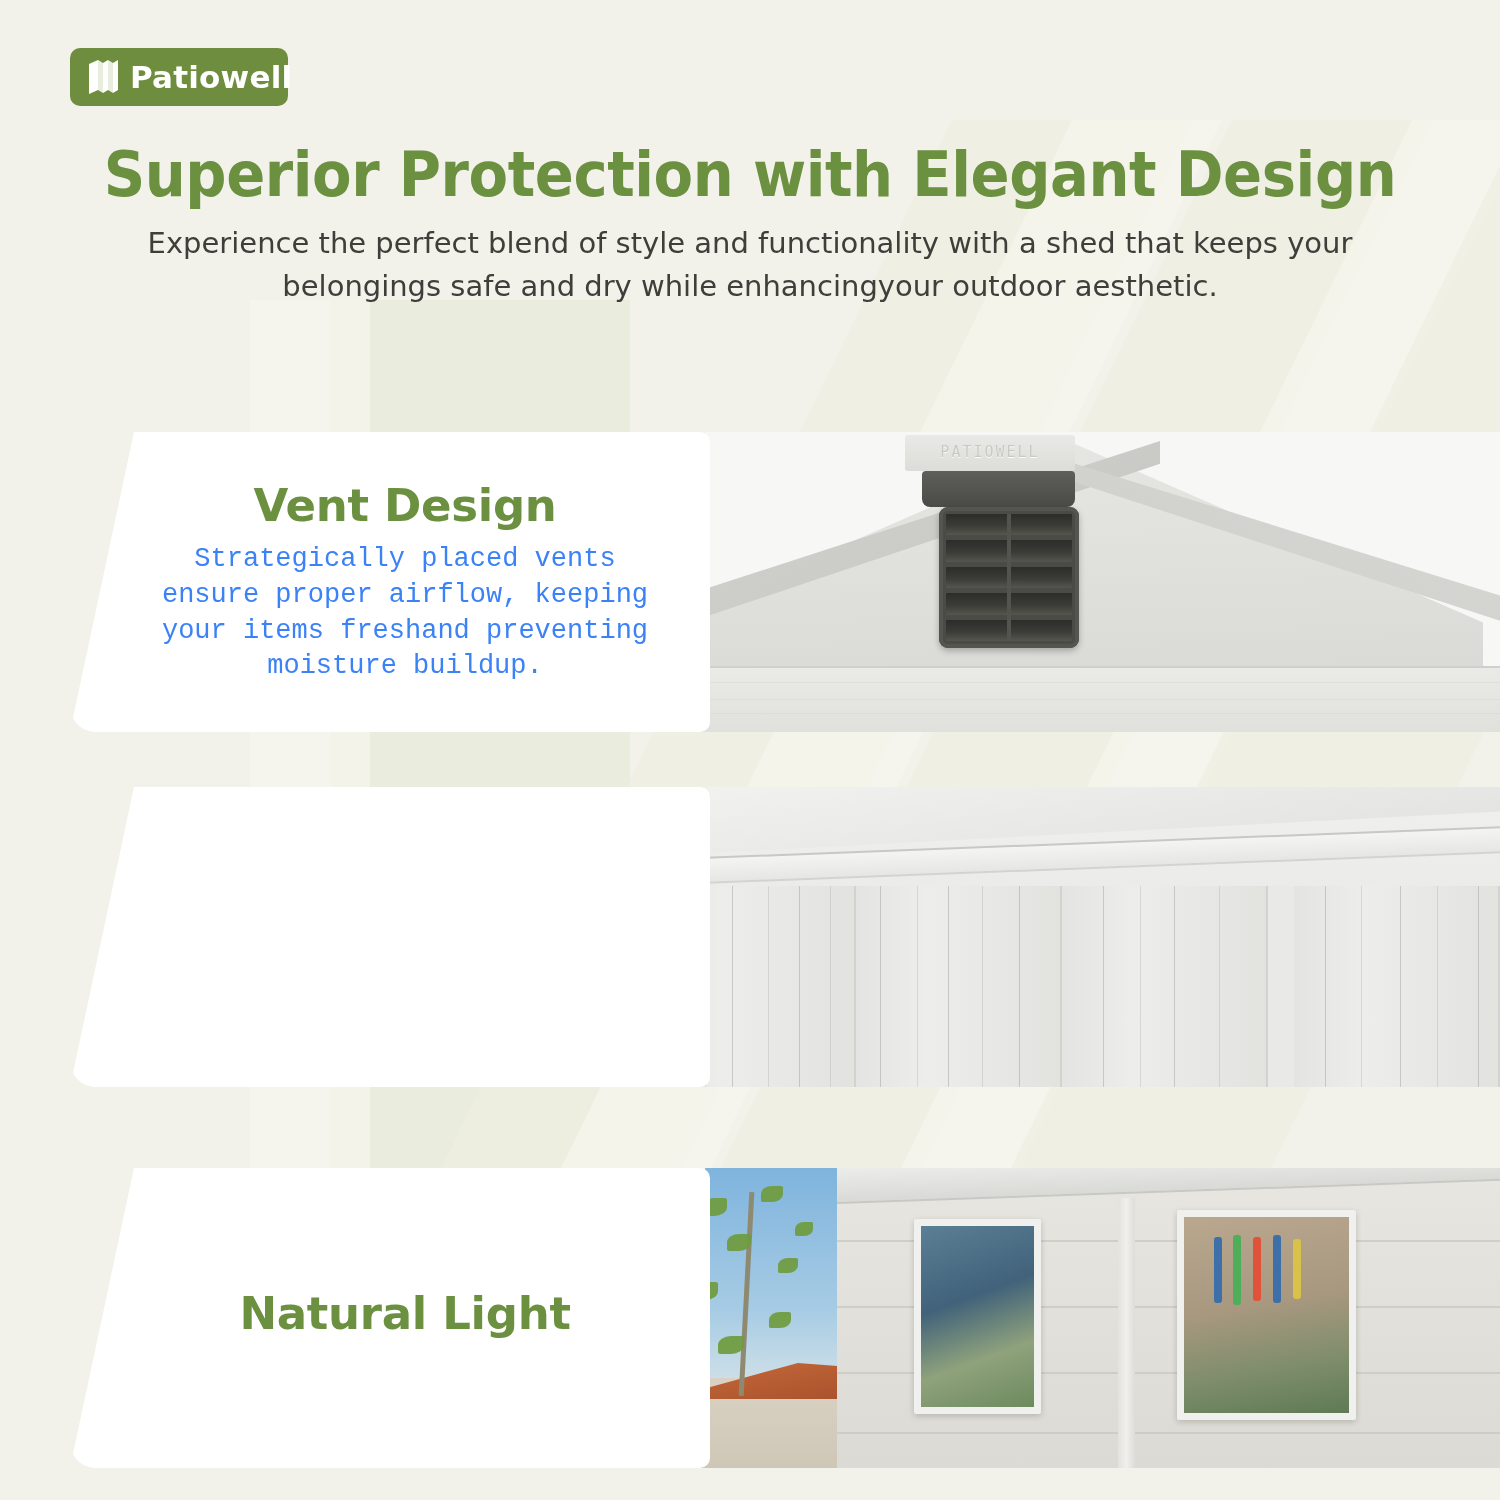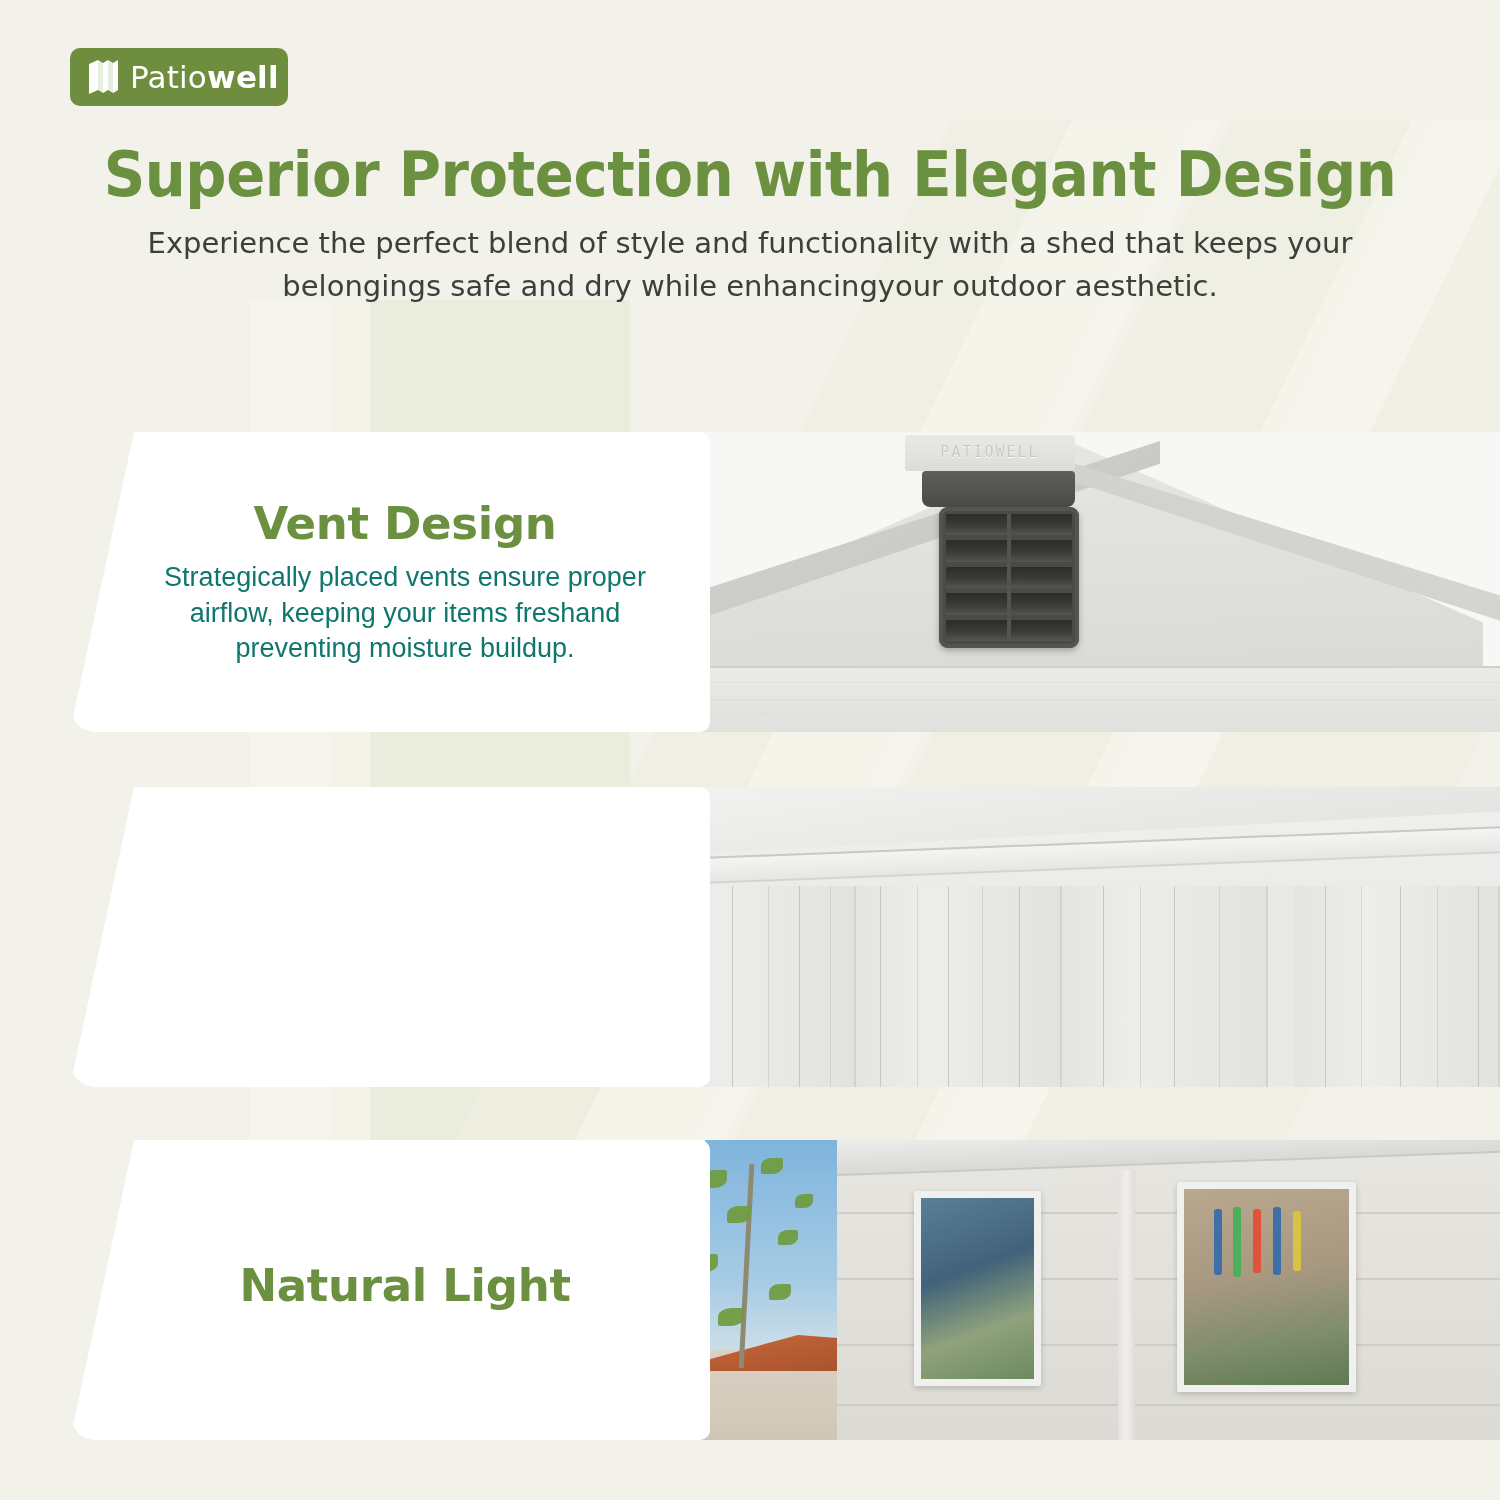--- a/index.html
+++ b/index.html
@@ -23,59 +23,59 @@
     width:218px;height:58px;border-radius:10px;
     background:#6f8d3e;display:flex;align-items:center;
     gap:9px;padding:0 15px;z-index:5;
   }
   .logo-icon{width:36px;height:40px;position:relative;flex:0 0 auto;}
   .logo-word{
     color:#ffffff;font-size:31px;letter-spacing:.2px;
     font-family:"DejaVu Sans", sans-serif;white-space:nowrap;
   }
   .logo-word b{font-weight:700;}
-  .logo-word span{font-weight:400;}
+  .logo-word span{font-weight:700;}
 
   .headline{
     position:absolute;left:0;right:0;top:138px;text-align:center;
     color:#6b9040;font-size:62px;font-weight:700;
     letter-spacing:-.5px;z-index:5;
     transform:scaleX(.93);
     font-family:"DejaVu Sans", sans-serif;
   }
   .subline{
     position:absolute;left:110px;right:110px;top:222px;
     text-align:center;color:#3e3f3b;font-size:29px;
     line-height:1.47;z-index:5;
     font-family:"DejaVu Sans", sans-serif;
   }
 
   
   .row{position:absolute;left:0;width:1500px;z-index:4;}
   .row.r1{top:432px;height:300px;}
   .row.r2{top:787px;height:300px;}
-  .row.r3{top:1140px;height:300px;}
+  .row.r3{top:1168px;height:300px;}
 
   .card{
     position:absolute;left:70px;top:0;width:640px;height:100%;
     background:#ffffff;
     border-radius:26px 10px 10px 26px;
     clip-path:polygon(10% 0, 100% 0, 100% 100%, 0 100%);
     display:flex;flex-direction:column;
     align-items:center;justify-content:center;
     text-align:center;padding:0 40px 0 70px;
   }
   .card-title{
     color:#6b9040;font-weight:700;font-size:45px;
     margin-bottom:10px;letter-spacing:-.3px;
     font-family:"DejaVu Sans", sans-serif;
   }
   .card-desc{
-    color:#0f766e;font-size:27px;line-height:1.33;
-    font-family:Liberation Sans, sans-serif;
+    color:#3b82f6;font-size:27px;line-height:1.33;
+    font-family:Liberation Mono, monospace;
   }
 
   .photo{
     position:absolute;left:650px;top:0;width:850px;height:100%;
     overflow:hidden;
     clip-path:polygon(6.5% 0, 100% 0, 100% 100%, 0 100%);
     background:#dcdcd8;
   }
 
   

